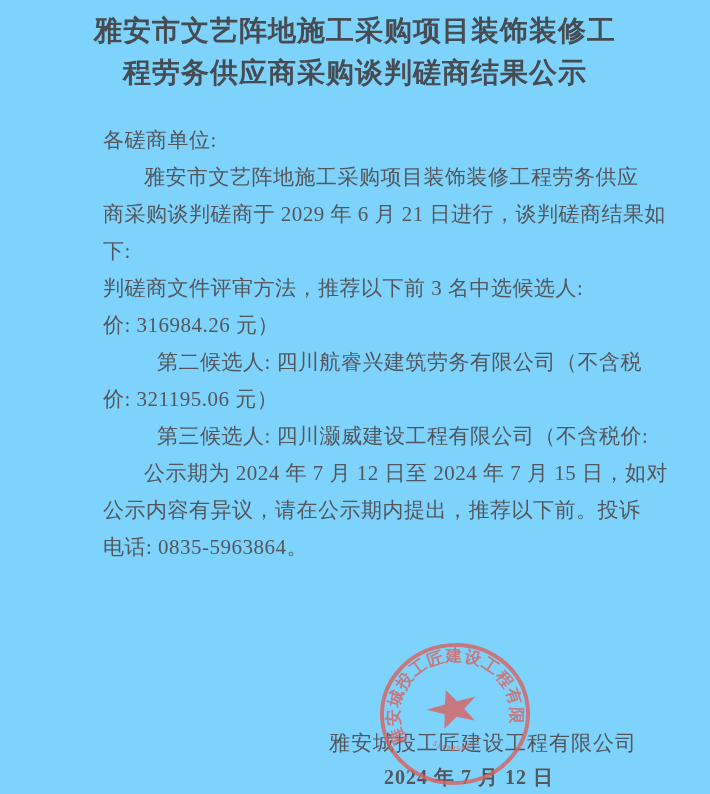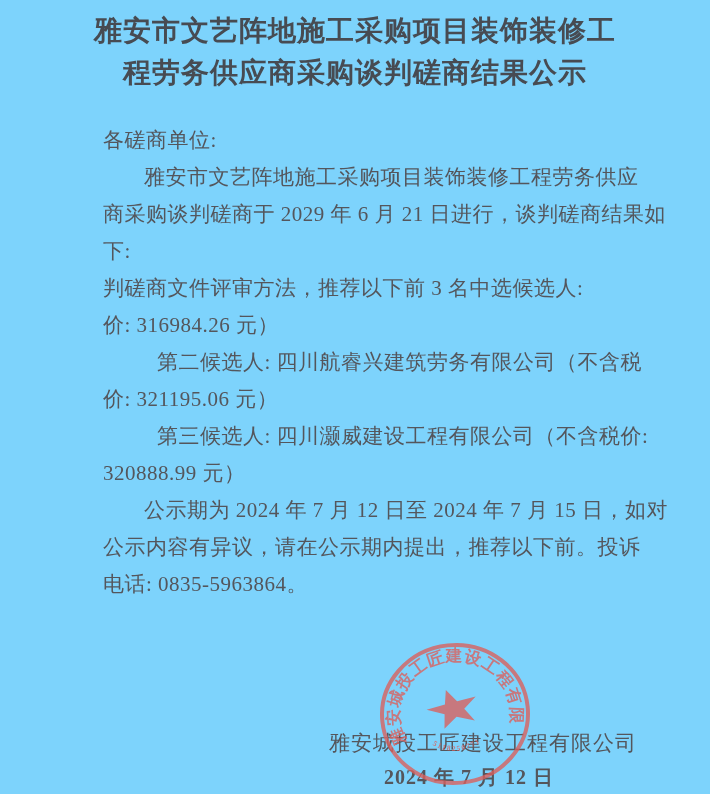--- a/index.html
+++ b/index.html
@@ -87,21 +87,20 @@
   <div class="body-lines" id="body-lines">
       <div class="tline ind-none">各磋商单位:</div>
       <div class="tline ind-para">雅安市文艺阵地施工采购项目装饰装修工程劳务供应</div>
       <div class="tline ind-none">商采购谈判磋商于 2029 年 6 月 21 日进行，谈判磋商结果如</div>
       <div class="tline ind-none">下:</div>
       <div class="tline ind-none">判磋商文件评审方法，推荐以下前 3 名中选候选人:</div>
       <div class="tline ind-none">价: 316984.26 元）</div>
       <div class="tline ind-deep">第二候选人: 四川航睿兴建筑劳务有限公司（不含税</div>
       <div class="tline ind-none">价: 321195.06 元）</div>
       <div class="tline ind-deep">第三候选人: 四川灏威建设工程有限公司（不含税价:</div>
-      <div class="tline ind-none">320888.99 元）</div>
       <div class="tline ind-para">公示期为 2024 年 7 月 12 日至 2024 年 7 月 15 日，如对</div>
       <div class="tline ind-none">公示内容有异议，请在公示期内提出，推荐以下前。投诉</div>
       <div class="tline ind-none">电话: 0835-5963864。</div>
     </div>
 
   <div class="signature-company">雅安城投工匠建设工程有限公司</div>
 
   <div class="signature-date">2024 年 7 月 12 日</div>
 
   <svg class="seal" viewBox="0 0 216 160" aria-hidden="true">

